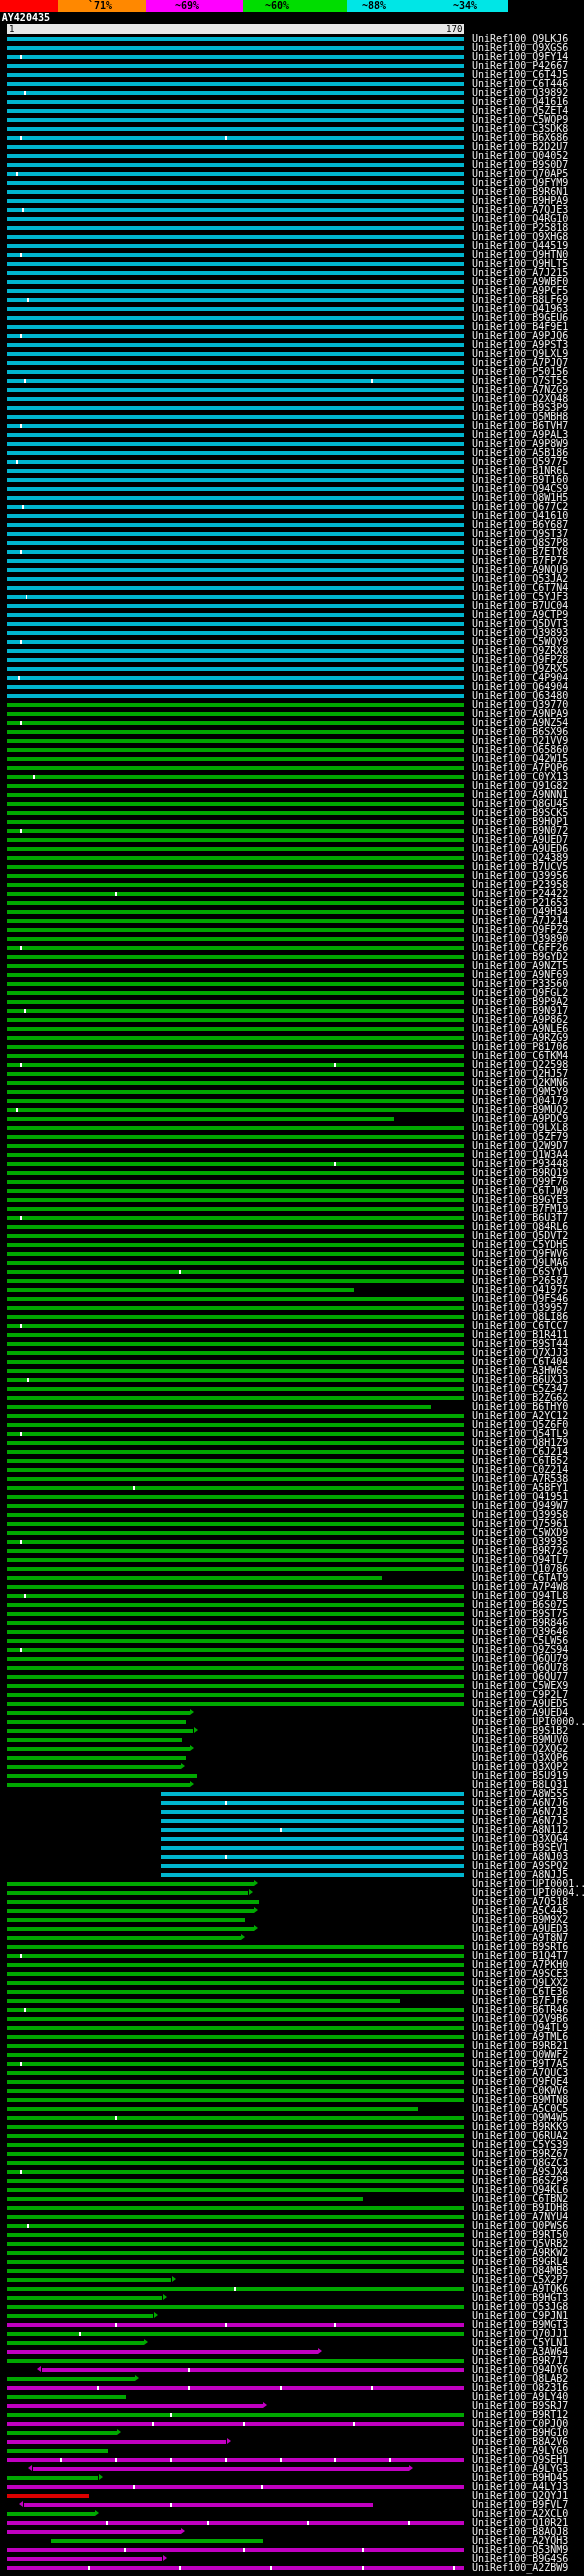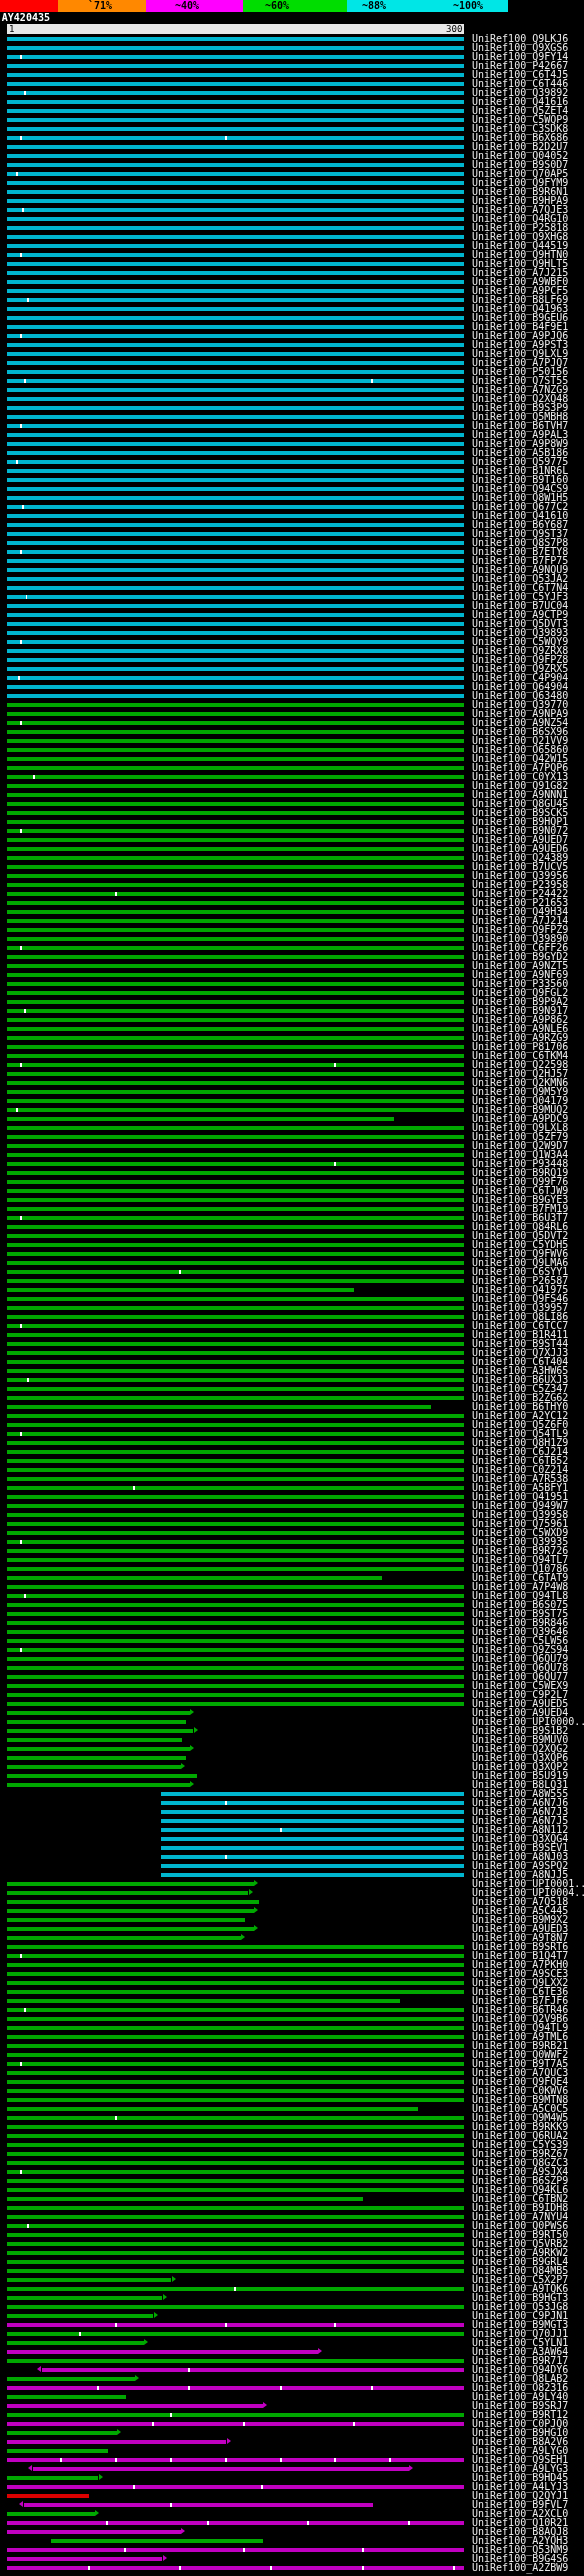--- a/index.html
+++ b/index.html
@@ -34,31 +34,31 @@
 <body>
 
 <div class="scalebar">
   <div class="seg" style="background: rgb(255, 0, 0);"></div>
   <div class="seg" style="background: rgb(255, 136, 0);"></div>
   <div class="seg" style="background: rgb(255, 0, 255);"></div>
   <div class="seg" style="background: rgb(0, 221, 0);"></div>
   <div class="seg" style="background: rgb(0, 230, 230);"></div>
   <div class="seg"></div>
   <span class="slab s1">`71%</span>
-  <span class="slab s2">~40%</span>
+  <span class="slab s2">~69%</span>
   <span class="slab s3">~60%</span>
   <span class="slab s4">~88%</span>
-  <span class="slab s5">~100%</span>
+  <span class="slab s5">~34%</span>
 </div>
 
 <div class="query-title">AY420435</div>
 
 <div class="ruler">
   <span class="ruler-start">1</span>
-  <span class="ruler-end">300</span>
+  <span class="ruler-end">170</span>
 </div>
 
 <div class="hits" id="hits">
     <div class="row">
       <div class="bar" style="left: 7.3px; width: 457px; background: rgb(0, 182, 207);"></div>
       <span class="label">UniRef100_Q9LKJ6</span>
     </div>
     <div class="row">
       <div class="bar" style="left: 7.3px; width: 457px; background: rgb(0, 182, 207);"></div>
       <span class="label">UniRef100_Q9XGS6</span>

